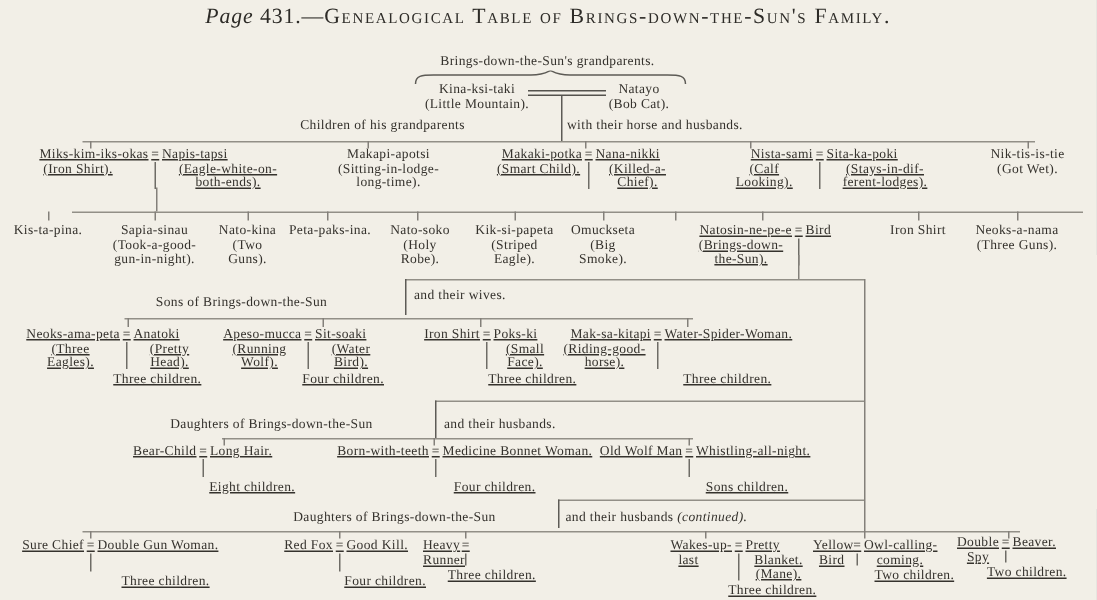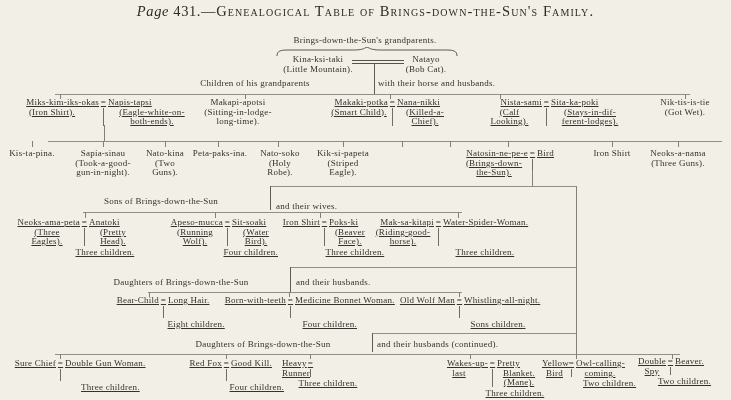--- a/index.html
+++ b/index.html
@@ -11,21 +11,21 @@
     font-family:"Liberation Serif","DejaVu Serif",serif;
     font-size:9px;line-height:9.5px;letter-spacing:.25px;
     overflow:hidden;
   }
   .title{position:absolute;top:3px;left:0;width:731px;text-align:center;
     font-size:14.5px;line-height:16px;letter-spacing:.6px;color:#2d2b27;white-space:nowrap;}
   .title .pg{font-style:italic;}
   .title .sc{font-variant:small-caps;letter-spacing:1.1px;}
   .lbl{position:absolute;white-space:nowrap;}
   .lbl.r{text-align:center;}
-  .it{}
+  .it{font-style:italic;}
   .hl{position:absolute;height:1px;background:#928f87;}
   .vl{position:absolute;width:1px;background:#83807a;}
   .vl.dark{background:#5d5b56;}
   .dblrule{position:absolute;height:4px;border-top:1px solid #55534e;border-bottom:1px solid #55534e;}
   .single{position:absolute;text-align:center;}
   .single .nm{white-space:nowrap;}
   .couple{position:absolute;display:flex;flex-wrap:wrap;align-items:flex-start;text-decoration:underline;}
   .col{display:flex;flex-direction:column;}
   .col .nm{white-space:nowrap;}
   .col.cl .nm{text-align:right;}
@@ -78,21 +78,21 @@
     <div class="mid">
         <div class="eq">=</div>
         <div class="bar"></div>
       </div>
     <div class="col cr" style="width:88px">
       <div class="nm">Napis-tapsi</div>
       <div class="ds">(Eagle-white-on-
 both-ends).</div>
     </div>
   </div>
-  <div class="single" style="left:188px;top:98px;width:100px">
+  <div class="single" style="left:209px;top:98px;width:100px">
     <div class="nm">Makapi-apotsi</div>
     <div class="ds">(Sitting-in-lodge-
 long-time).</div>
   </div>
   <div class="couple" style="left:330px;top:98px">
     <div class="col cl" style="width:58px">
       <div class="nm">Makaki-potka</div>
       <div class="ds">(Smart Child).</div>
     </div>
     <div class="mid">
@@ -160,20 +160,25 @@
   <div class="single" style="left:254px;top:149px;width:52px">
     <div class="nm">Nato-soko</div>
     <div class="ds">(Holy
 Robe).</div>
   </div>
   <div class="single" style="left:312px;top:149px;width:62px">
     <div class="nm">Kik-si-papeta</div>
     <div class="ds">(Striped
 Eagle).</div>
   </div>
+  <div class="single" style="left:371px;top:149px;width:62px">
+    <div class="nm">Omuckseta</div>
+    <div class="ds">(Big
+Smoke).</div>
+  </div>
   <div class="couple" style="left:460px;top:149px">
     <div class="col cl" style="width:68px">
       <div class="nm">Natosin-ne-pe-e</div>
       <div class="ds">(Brings-down-
 the-Sun).</div>
     </div>
     <div class="mid">
         <div class="eq">=</div>
         <div class="bar"></div>
       </div>
@@ -188,21 +193,21 @@
     <div class="nm">Neoks-a-nama</div>
     <div class="ds">(Three Guns).</div>
   </div>
 
   <div class="vl" style="left:532px;top:170px;height:16px"></div>
   <div class="hl" style="left:270px;top:186px;width:306px"></div>
   <div class="vl" style="left:576px;top:186px;height:168px"></div>
   <div class="vl dark" style="left:270px;top:186px;height:24px"></div>
 
   <div class="lbl r" style="left:56px;top:197px;width:210px">Sons of Brings-down-the-Sun</div>
-  <div class="lbl" style="left:276px;top:202px">and their wives.</div>
+  <div class="lbl" style="left:276px;top:192px">and their wives.</div>
   <div class="hl" style="left:83px;top:212px;width:379px"></div>
   <div class="vl" style="left:85px;top:212px;height:6px"></div>
   <div class="vl" style="left:215px;top:212px;height:6px"></div>
   <div class="vl" style="left:320px;top:212px;height:6px"></div>
   <div class="vl" style="left:458px;top:212px;height:6px"></div>
 
   <div class="couple" style="left:14px;top:218px">
     <div class="col cl" style="width:66px">
       <div class="nm">Neoks-ama-peta</div>
       <div class="ds">(Three
@@ -212,21 +217,21 @@
         <div class="eq">=</div>
         <div class="bar"></div>
       </div>
     <div class="col cr" style="width:48px">
       <div class="nm">Anatoki</div>
       <div class="ds">(Pretty
 Head).</div>
     </div>
     <div class="kids">Three children.</div>
   </div>
-  <div class="couple" style="left:167px;top:218px">
+  <div class="couple" style="left:145px;top:218px">
     <div class="col cl" style="width:56px">
       <div class="nm">Apeso-mucca</div>
       <div class="ds">(Running
 Wolf).</div>
     </div>
     <div class="mid">
         <div class="eq">=</div>
         <div class="bar"></div>
       </div>
     <div class="col cr" style="width:48px">
@@ -240,21 +245,21 @@
     <div class="col cl" style="width:40px">
       <div class="nm">Iron Shirt</div>
       <div class="ds"></div>
     </div>
     <div class="mid">
         <div class="eq">=</div>
         <div class="bar"></div>
       </div>
     <div class="col cr" style="width:42px">
       <div class="nm">Poks-ki</div>
-      <div class="ds">(Beaver
+      <div class="ds">(Small
 Face).</div>
     </div>
     <div class="kids">Three children.</div>
   </div>
   <div class="couple" style="left:372px;top:218px">
     <div class="col cl" style="width:62px">
       <div class="nm">Mak-sa-kitapi</div>
       <div class="ds">(Riding-good-
 horse).</div>
     </div>
@@ -271,21 +276,21 @@
 
   <div class="hl" style="left:290px;top:267px;width:286px"></div>
   <div class="vl dark" style="left:290px;top:267px;height:25px"></div>
   <div class="lbl r" style="left:76px;top:278px;width:210px">Daughters of Brings-down-the-Sun</div>
   <div class="lbl" style="left:296px;top:278px">and their husbands.</div>
   <div class="hl" style="left:148px;top:292px;width:314px"></div>
   <div class="vl" style="left:149px;top:292px;height:5px"></div>
   <div class="vl" style="left:289px;top:292px;height:5px"></div>
   <div class="vl" style="left:459px;top:292px;height:5px"></div>
 
-  <div class="couple" style="left:112px;top:296px;--barh:12px">
+  <div class="couple" style="left:84px;top:296px;--barh:12px">
     <div class="col cl" style="width:47px">
       <div class="nm">Bear-Child</div>
     </div>
     <div class="mid">
         <div class="eq">=</div>
         <div class="bar"></div>
       </div>
     <div class="col cr" style="width:55px">
       <div class="nm">Long Hair.</div>
     </div>

